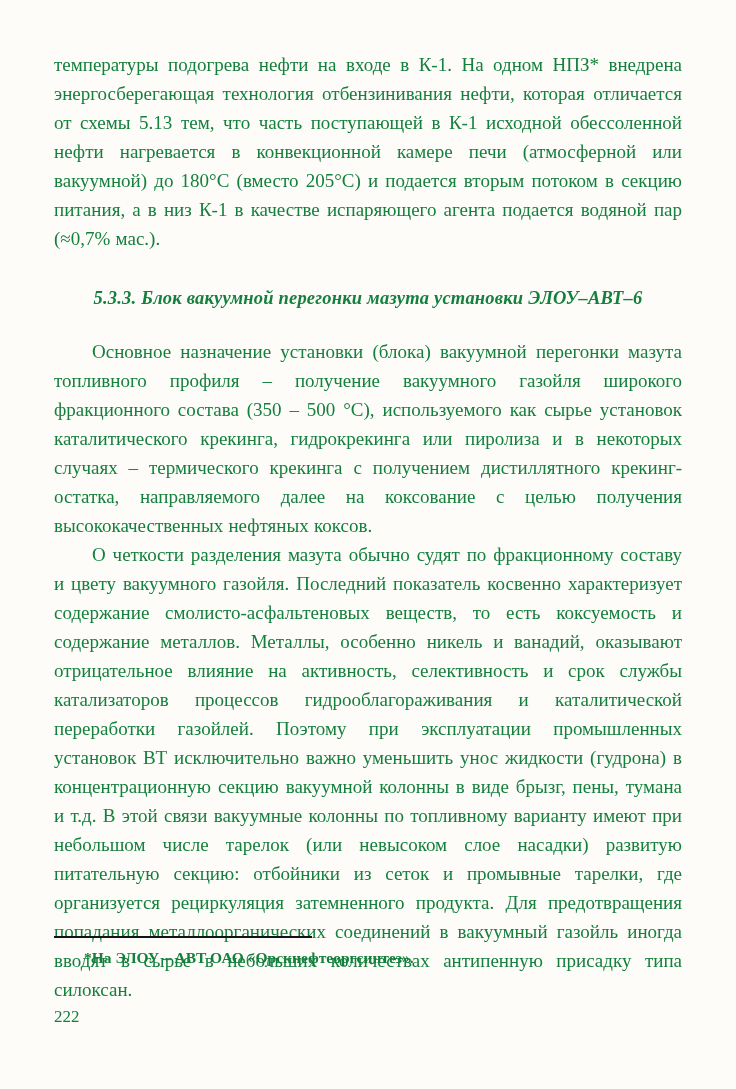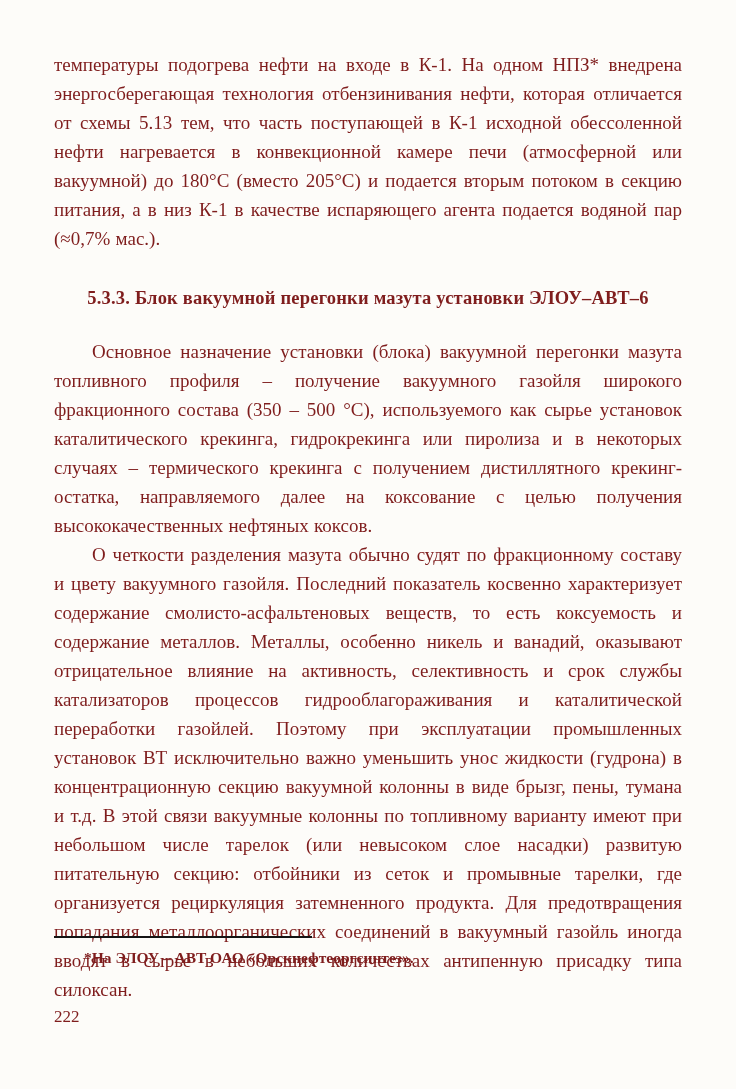--- a/index.html
+++ b/index.html
@@ -7,21 +7,21 @@
   html, body {
     width: 736px;
     background: #ffffff;
   }
 
   .page {
     position: relative;
     width: 736px;
     height: 1089px;
     background: #fdfcf9;
-    color: #7f1d1d;
+    color: #15803d;
     font-family: "Liberation Serif", serif;
     overflow: hidden;
   }
 
   .content {
     position: absolute;
     left: 54px;
     top: 50px;
     width: 628px;
   }
@@ -35,20 +35,21 @@
   }
 
   .body-text.no-indent {
     text-indent: 0;
   }
 
   .section-heading {
     font-size: 18.5px;
     line-height: 26px;
     font-weight: bold;
+    font-style: italic;
     text-align: center;
     margin-top: 32px;
     margin-bottom: 26px;
     letter-spacing: 0.2px;
   }
 
   .footnote-block {
     position: absolute;
     left: 54px;
     top: 936px;

